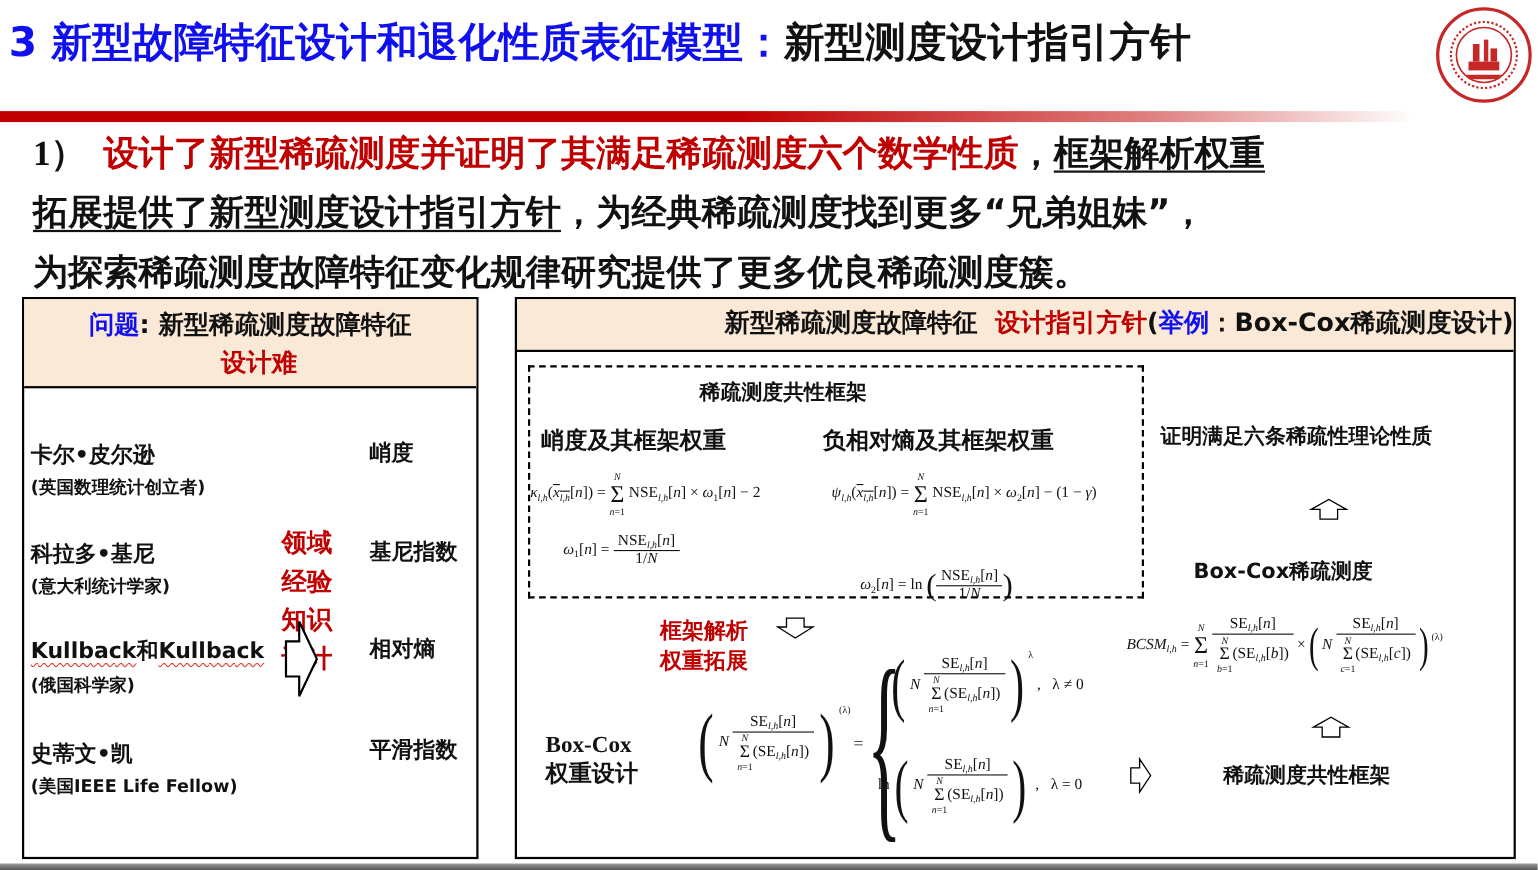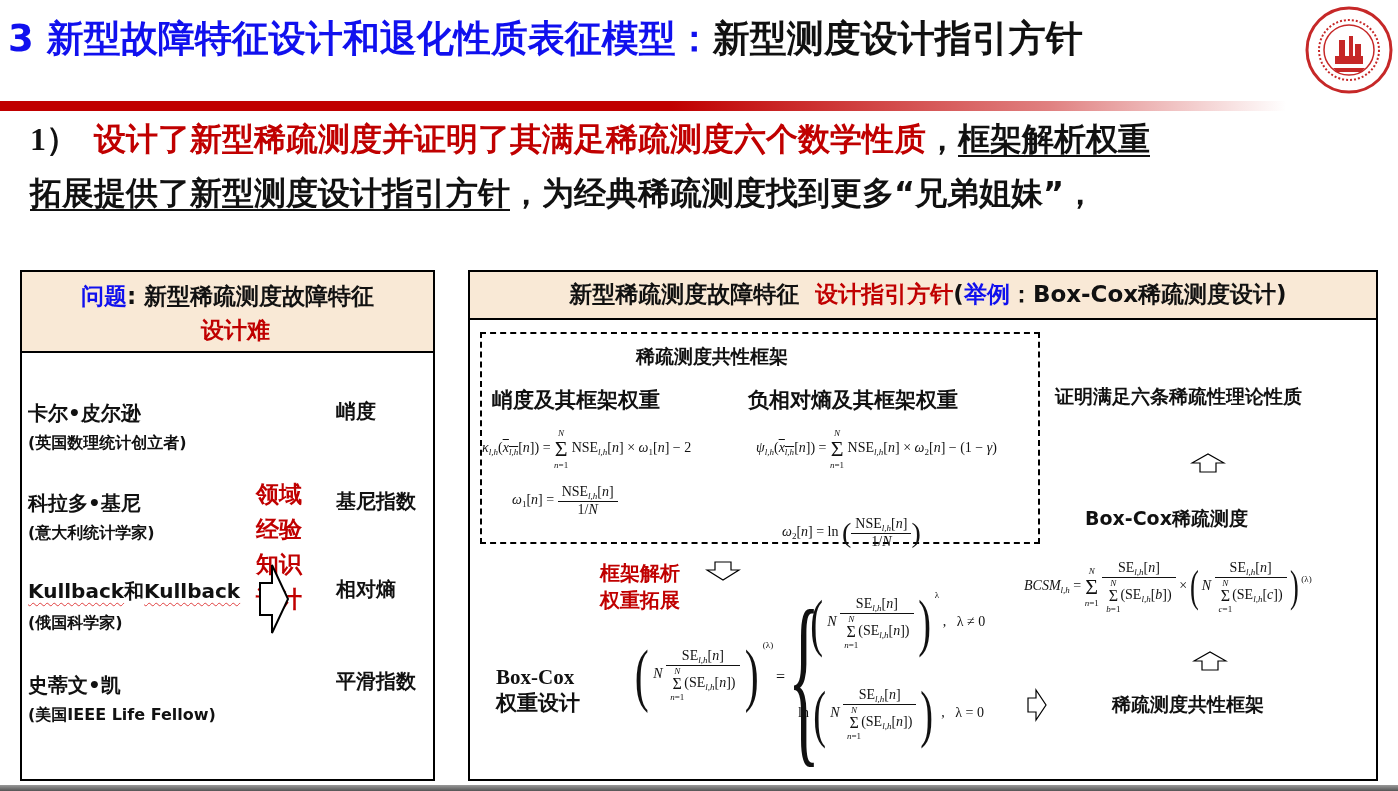--- a/index.html
+++ b/index.html
@@ -15,21 +15,21 @@
   .intro{left:30px;top:112px;width:1340px;font-size:32px;font-weight:bold;line-height:54px;}
   .intro .num{font-family:"Liberation Serif","DejaVu Serif",serif;}
   .red{color:#c00000;margin-left:16px;}
   .u{text-decoration:underline;text-underline-offset:5px;text-decoration-thickness:2px;}
   
   .panel{border:2px solid #000;background:#fff;box-sizing:border-box;}
   .panel-head{background:#f9e9d6;border-bottom:2px solid #000;box-sizing:border-box;font-weight:bold;text-align:center;}
   .left-panel{left:20px;top:270px;width:415px;height:511px;}
   .left-head{height:81px;font-size:23px;line-height:34px;padding-top:7px;}
   .right-panel{left:468px;top:270px;width:910px;height:511px;}
-  .right-head{height:48px;font-size:23px;line-height:44px;text-align:center;padding-left:10px;white-space:nowrap;}
+  .right-head{height:48px;font-size:23px;line-height:44px;text-align:right;padding-left:10px;white-space:nowrap;}
   .blue2{color:#1010ee;}
   .person-name{font-size:20px;font-weight:bold;white-space:nowrap;}
   .person-sub{font-size:16px;font-weight:bold;white-space:nowrap;}
   .measure{font-size:20px;font-weight:bold;white-space:nowrap;}
   .vert-red{font-size:23px;font-weight:bold;color:#c00000;line-height:35px;width:60px;}
   .wavy{text-decoration:underline wavy #e04040;text-decoration-thickness:1px;text-underline-offset:4px;}
   .dashed{left:480px;top:332px;width:560px;height:212px;border:2px dashed #000;box-sizing:border-box;}
   .bold18{font-size:19px;font-weight:bold;white-space:nowrap;}
   .bold20{font-size:21px;font-weight:bold;white-space:nowrap;}
   .math{font-family:"Liberation Serif","DejaVu Serif",serif;font-size:14px;white-space:nowrap;color:#111;}
@@ -62,20 +62,21 @@
     <rect x="34" y="34" width="6" height="16" fill="#c62828"></rect>
     <rect x="44" y="30" width="4" height="20" fill="#c62828"></rect>
     <rect x="50" y="38" width="6" height="12" fill="#c62828"></rect>
     <path d="M28 62 L60 62 L56 66 L32 66 Z" fill="#c62828"></path>
   </svg>
 </div>
 
 <div class="abs intro">
   <span class="num">1）</span><span class="red">设计了新型稀疏测度并证明了其满足稀疏测度六个数学性质</span><span>，</span><span class="u">框架解析权重</span><br>
   <span class="u">拓展提供了新型测度设计指引方针</span><span>，为经典稀疏测度找到更多“兄弟姐妹”，</span><br>
+  <span>为探索稀疏测度故障特征变化规律研究提供了更多优良稀疏测度簇。</span>
 </div>
 
 <div class="abs panel left-panel">
   <div class="panel-head left-head">
     <span class="blue2">问题</span><span>: 新型稀疏测度故障特征</span><br>
     <span class="red">设计难</span>
   </div>
 </div>
 
 <div class="abs person-name" style="left:28px;top:400px;">卡尔•皮尔逊</div>

